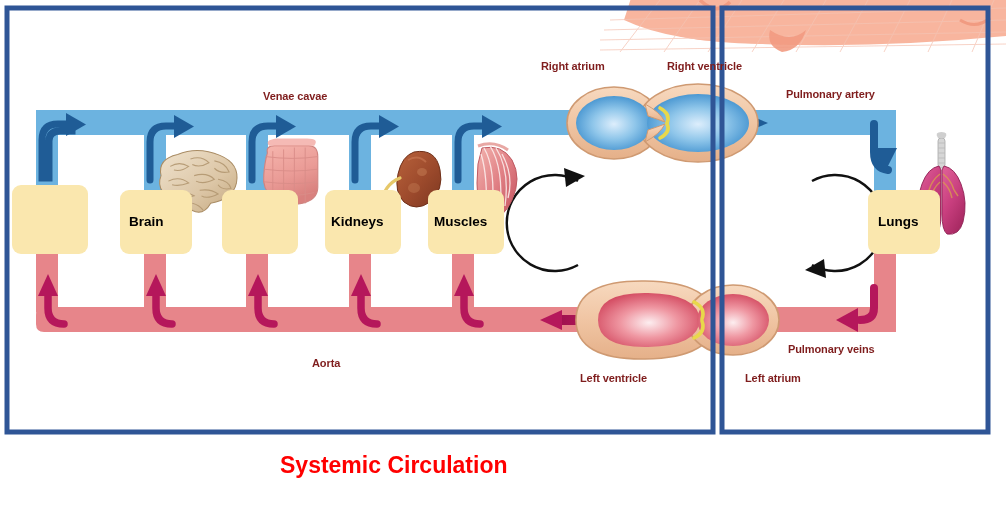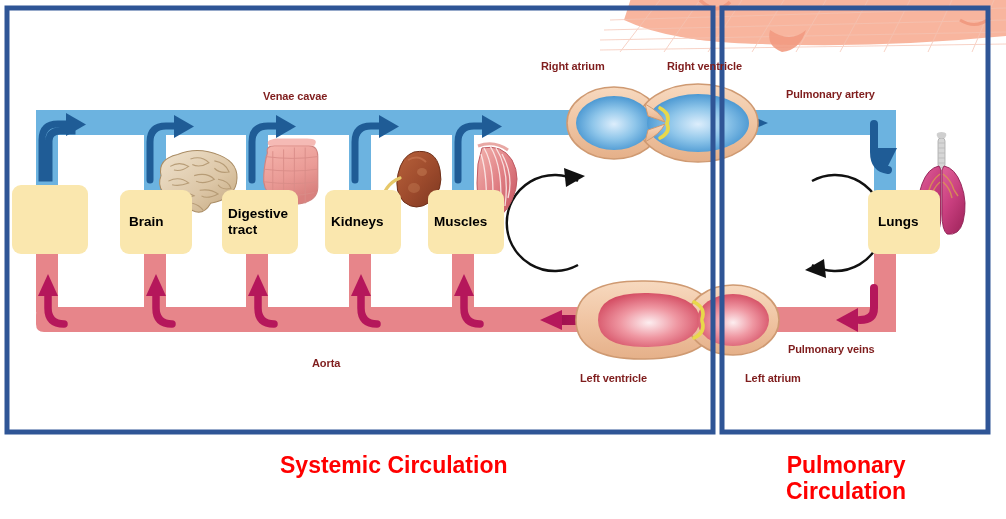--- a/index.html
+++ b/index.html
@@ -301,23 +301,19 @@
 <div class="lbl" style="left:292px;top:357px;margin-left:20px;">Aorta</div>
 <div class="lbl" style="left:786px;top:88px;">Pulmonary artery</div>
 <div class="lbl" style="left:788px;top:343px;">Pulmonary veins</div>
 
 <div class="lbl" style="left:541px;top:60px;">Right atrium</div>
 <div class="lbl" style="left:667px;top:60px;">Right ventricle</div>
 <div class="lbl" style="left:580px;top:372px;">Left ventricle</div>
 <div class="lbl" style="left:697px;top:372px;margin-left:48px;">Left atrium</div>
 
 <div class="boxlbl" style="left:129px;top:214px;width:66px;white-space:pre-line;">Brain</div>
-<div class="boxlbl" style="left:228px;top:206px;width:74px;white-space:pre-line;">Digestive
-tract</div>
 <div class="boxlbl" style="left:331px;top:214px;width:74px;white-space:pre-line;">Kidneys</div>
 <div class="boxlbl" style="left:434px;top:214px;width:85px;white-space:pre-line;">Muscles</div>
 <div class="boxlbl" style="left:878px;top:214px;width:66px;white-space:pre-line;">Lungs</div>
 
 <div class="circ" style="left:280px;top:452px;white-space:pre-line;">Systemic Circulation</div>
-<div class="circ" style="left:786px;top:452px;white-space:pre-line;">Pulmonary
-Circulation</div>
 
 </div>
 
 </body></html>

